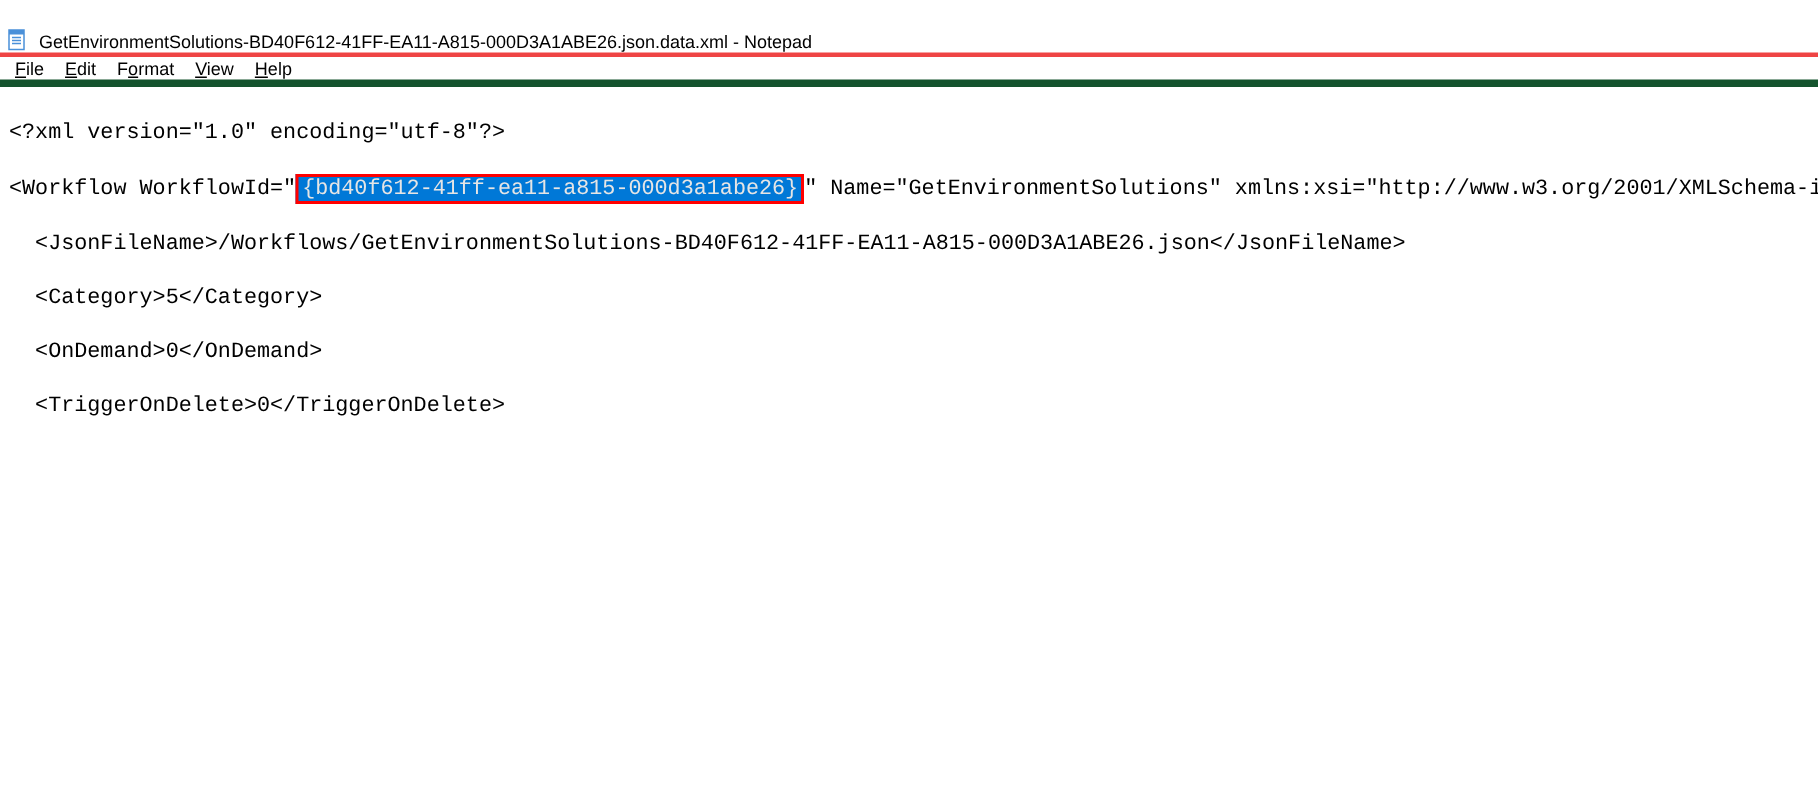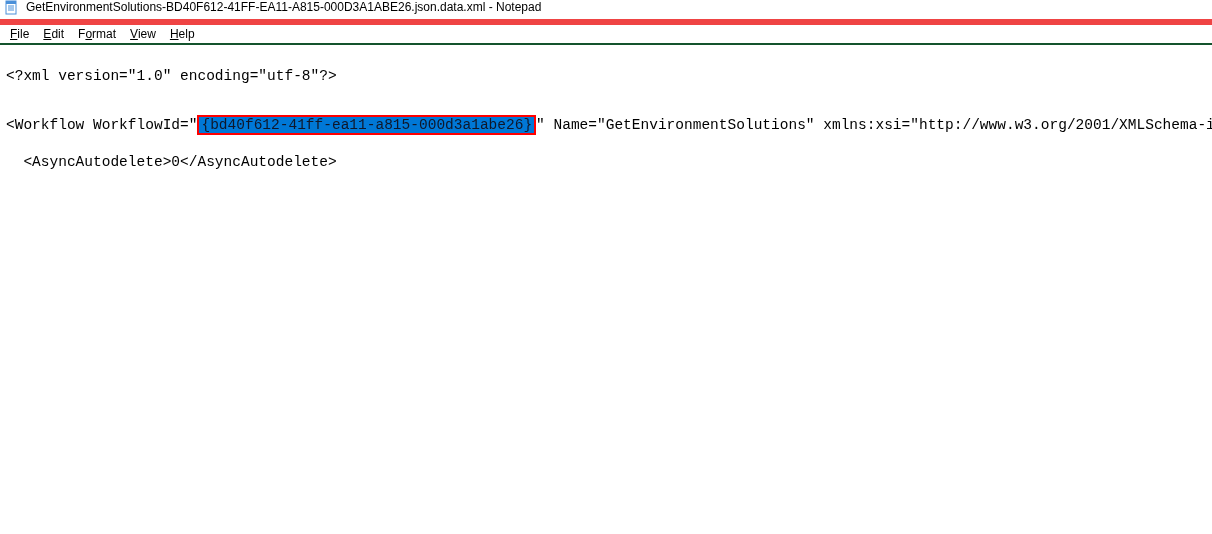--- a/index.html
+++ b/index.html
@@ -9,43 +9,43 @@
     background: #ffffff;
     color: #000;
     width: 1212px;
     height: 534px;
     overflow: hidden;
   }
 
   
   .title-bar {
     display:flex;
-    align-items:flex-start;
-    height: 25px;
+    align-items:flex-end;
+    height: 38px;
     padding: 0 4px;
     background: #ffffff;
-    border-bottom: 6px solid #ef4444;
+    border-bottom: 3px solid #ef4444;
     gap: 6px;
   }
   .title-bar .app-icon {
     width:16px; height:16px;
   }
   .title-bar .title-text {
     font-size: 12px;
     color:#000;
   }
 
   
   .menu-bar {
     display:flex;
     align-items:center;
     height: 20px;
     padding: 0 4px;
     gap: 2px;
-    border-bottom: 2px solid #14532d;
+    border-bottom: 5px solid #14532d;
     background:#fff;
   }
   .menu-item {
     padding: 1px 6px;
     font-size: 12px;
     cursor:default;
   }
   .mn-underline { text-decoration: underline; }
 
   
@@ -56,25 +56,24 @@
     line-height: 18px;
     white-space: pre;
     color:#000;
     overflow:auto;
     height: calc(100% - 42px);
   }
   .content .line { display:block; }
   .sel-wrap {
     display:inline-block;
     background:#0078d7;
-    color:#0f172a;
+    color:#e5e5e5;
     border:2px solid #ff0000;
     padding:0 2px;
     line-height:16px;
-    margin-top:12px;
   }
 </style>
 </head>
 <body>
 
 <div class="title-bar">
   <span class="app-icon">
     <svg width="16" height="16" viewBox="0 0 16 16">
       <rect x="2" y="1" width="10" height="13" fill="#ffffff" stroke="#4a90d9" stroke-width="1"></rect>
       <rect x="2" y="1" width="10" height="3" fill="#4a90d9"></rect>
@@ -90,21 +89,24 @@
   <div class="menu-item"><span class="mn-underline">F</span>ile</div>
   <div class="menu-item"><span class="mn-underline">E</span>dit</div>
   <div class="menu-item">F<span class="mn-underline">o</span>rmat</div>
   <div class="menu-item"><span class="mn-underline">V</span>iew</div>
   <div class="menu-item"><span class="mn-underline">H</span>elp</div>
 </div>
 
 <div class="content">
 <span class="line">&lt;?xml version="1.0" encoding="utf-8"?&gt;</span>
 <span class="line"><span>&lt;Workflow WorkflowId="</span><span class="sel-wrap">{bd40f612-41ff-ea11-a815-000d3a1abe26}</span><span>" Name="GetEnvironmentSolutions" xmlns:xsi="http://www.w3.org/2001/XMLSchema-instance"&gt;</span></span>
-<span class="line">  &lt;AsyncAutodelete&gt;0&lt;/AsyncAutodelete&gt;</span>
+<span class="line">  &lt;JsonFileName&gt;/Workflows/GetEnvironmentSolutions-BD40F612-41FF-EA11-A815-000D3A1ABE26.json&lt;/JsonFileName&gt;</span>
+<span class="line">  &lt;Category&gt;5&lt;/Category&gt;</span>
+<span class="line">  &lt;OnDemand&gt;0&lt;/OnDemand&gt;</span>
+<span class="line">  &lt;TriggerOnDelete&gt;0&lt;/TriggerOnDelete&gt;</span>
 
 
 
 
 
 
 
 
 
 

